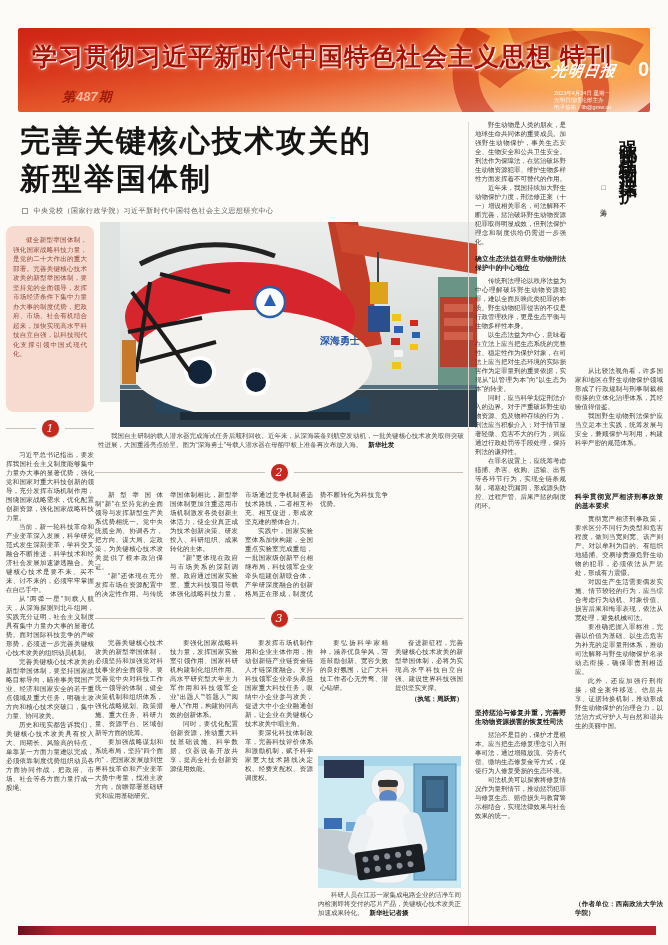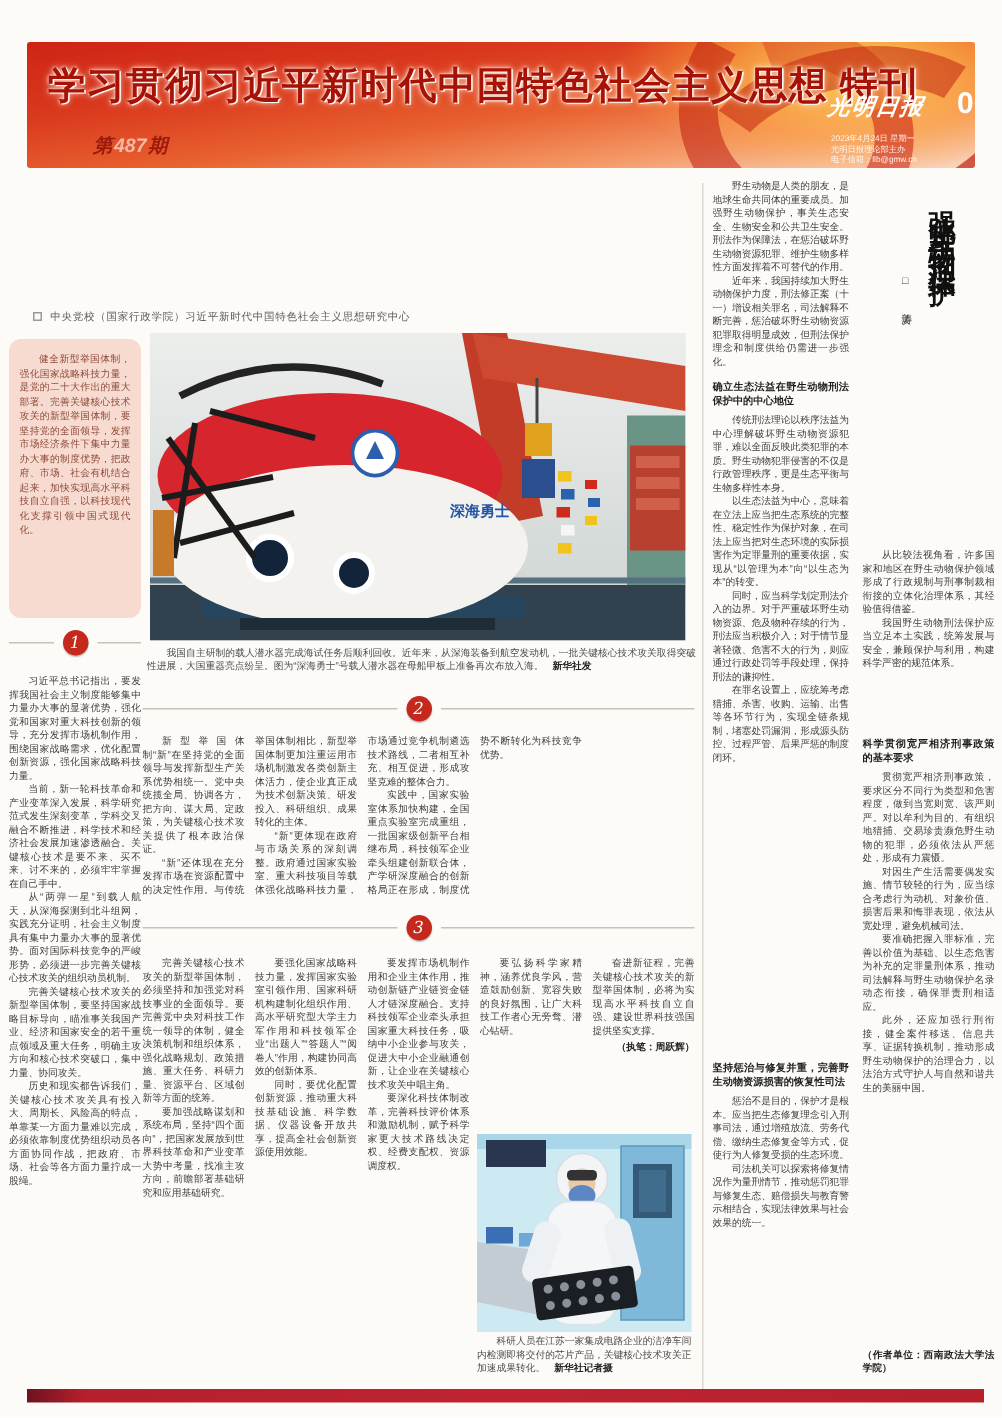--- a/index.html
+++ b/index.html
@@ -46,21 +46,21 @@
   .marker-row .line { flex:1; height:1px; background:#c9c1b8; }
   .marker-num { width:17px; height:17px; border-radius:50%; background:#c5291d; color:#fff; text-align:center;
     line-height:17px; font-size:11px; font-style:italic; font-family:"DejaVu Serif", serif; margin:0 6px; flex:0 0 auto;
     box-shadow:0 1px 1px rgba(0,0,0,.25); }
   .m1 { left:6px; top:420px; width:88px; }
   .m2 { left:95px; top:464px; width:368px; }
   .m3 { left:95px; top:610px; width:368px; }
   .leftcol { position:absolute; left:6px; top:450px; width:88px; height:472px; }
 
   
-  .photo1 { position:absolute; left:100px; top:222px; width:357px; height:180px; background:#dfe3e2; }
+  .photo1 { position:absolute; left:100px; top:222px; width:357px; height:180px; background:#dfe3e2;padding-left:20px; }
   .photo2 { position:absolute; left:318px; top:756px; width:143px; height:132px; background:#cde9f2; }
   .caption1 { position:absolute; left:98px; top:431px; width:366px; }
   .caption2 { position:absolute; left:318px; top:890px; width:143px; }
   .caption p { font-size:6.5px; line-height:9px; color:#4c4c4c; text-align:justify; text-indent:2em; }
   .credit { font-weight:bold; color:#222; text-indent:0; margin-left:6px; }
 
   
   .sec2 { position:absolute; left:95px; top:490px; width:368px; height:116px; column-count:5; column-gap:7px; column-fill:auto; overflow:hidden; }
   .col { position:absolute; width:68px; }
   .c1 { left:95px; top:638px; height:290px; }
@@ -101,20 +101,24 @@
     <div class="masthead">光明日报</div>
     <div class="pageno">06</div>
     <div class="mast-info">
         <p>2023年4月24日 星期一</p>
         <p>光明日报理论部主办</p>
         <p>电子信箱：llb@gmw.cn</p>
       </div>
     <div class="issue"><span>第</span><span class="num">487</span><span>期</span></div>
   </div>
 
+  <div class="headline">
+    <div>完善关键核心技术攻关的</div>
+    <div>新型举国体制</div>
+  </div>
   <div class="byline">
     <span class="sq"></span>
     <span>中央党校（国家行政学院）习近平新时代中国特色社会主义思想研究中心</span>
   </div>
 
   <div class="introbox smalltext">
     <p>健全新型举国体制，强化国家战略科技力量，是党的二十大作出的重大部署。完善关键核心技术攻关的新型举国体制，要坚持党的全面领导，发挥市场经济条件下集中力量办大事的制度优势，把政府、市场、社会有机结合起来，加快实现高水平科技自立自强，以科技现代化支撑引领中国式现代化。</p>
   </div>
   <div class="marker-row m1">
     <div class="line"></div>

